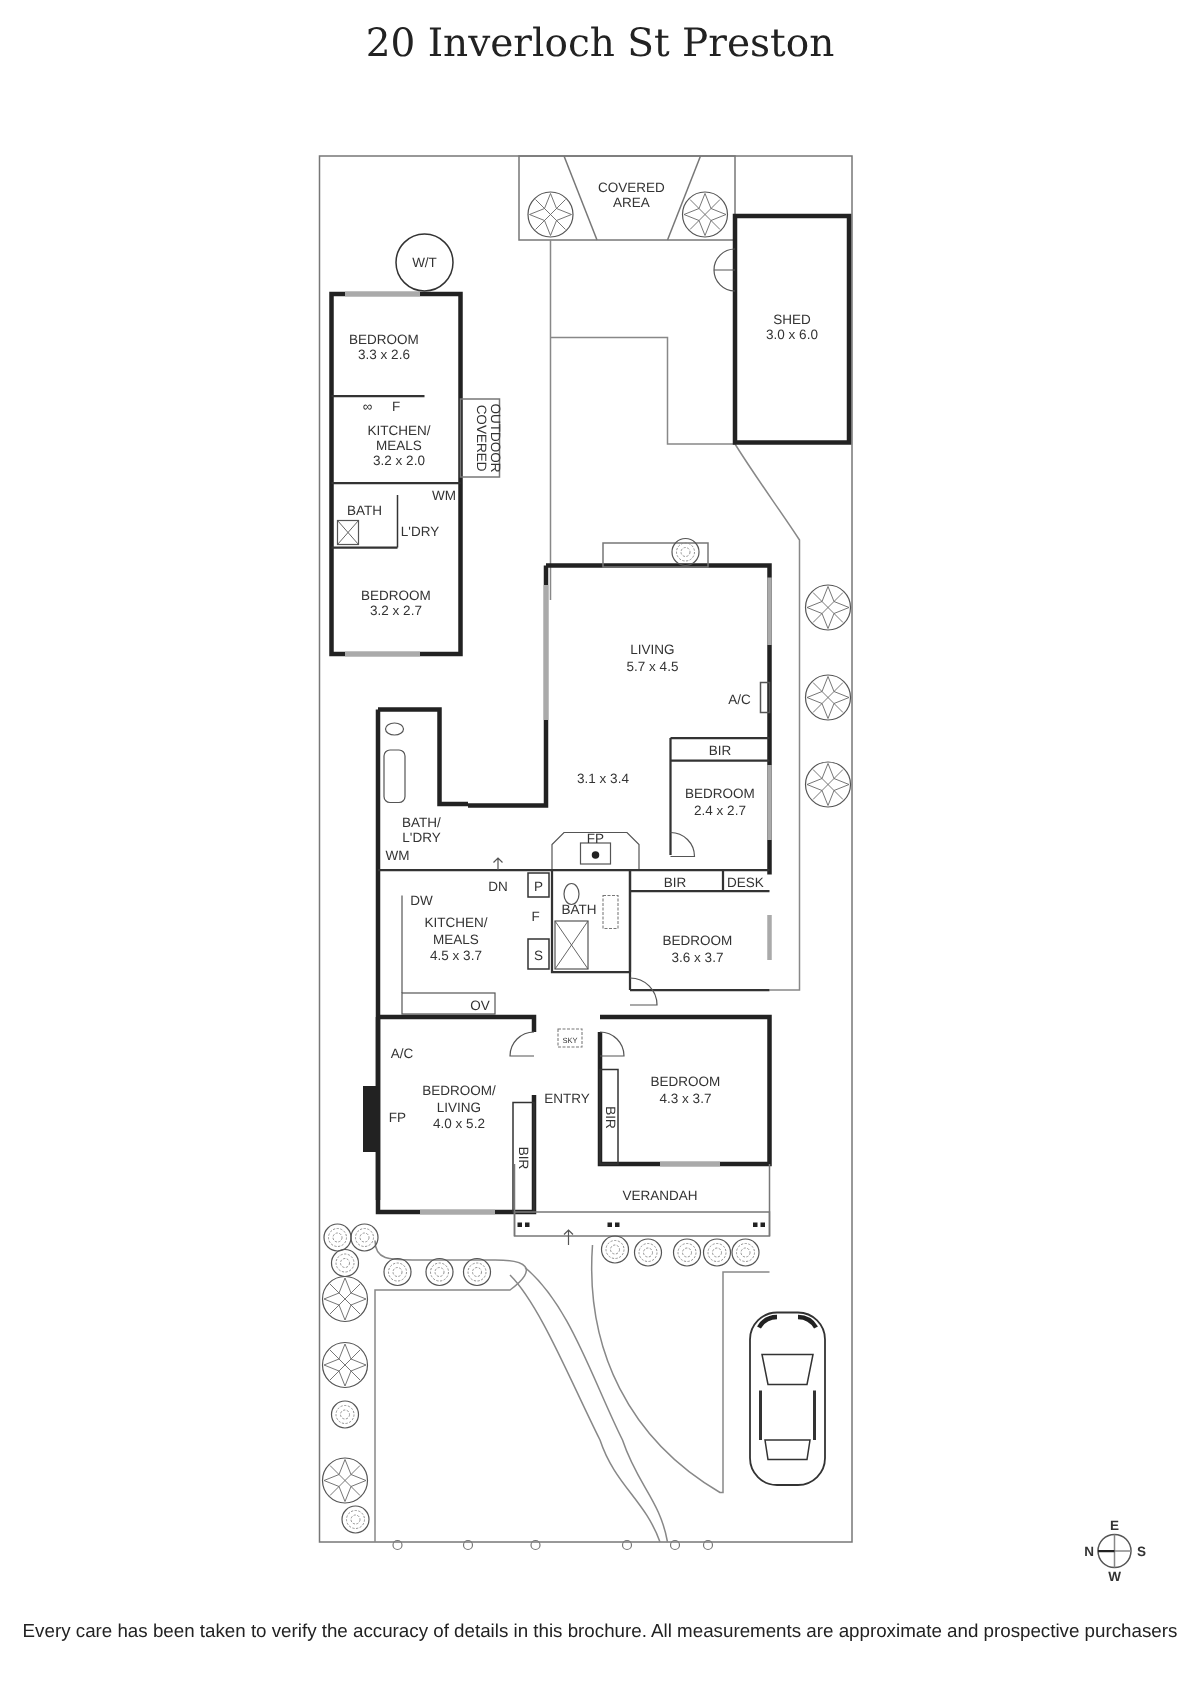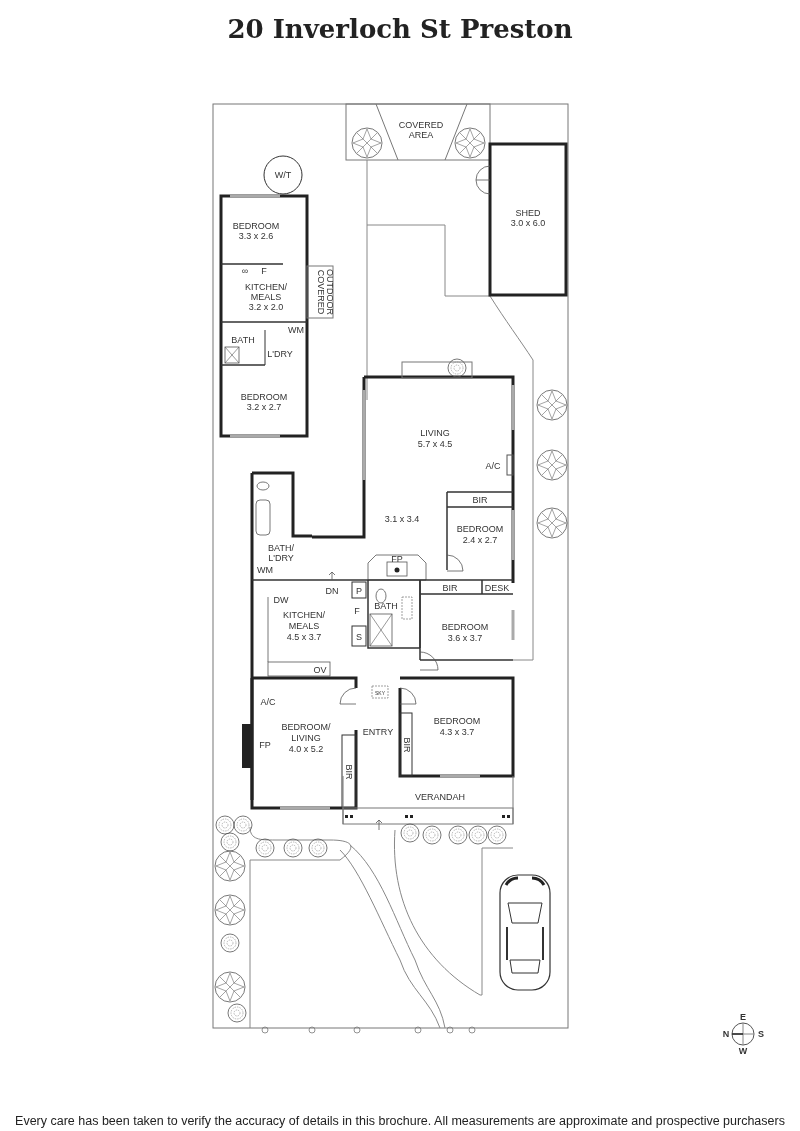--- a/index.html
+++ b/index.html
@@ -1,20 +1,20 @@
 <!DOCTYPE html>
 <html><head>
 <meta charset="utf-8">
 <style>
   html, body { margin:0; padding:0; background:#ffffff; }
   body { width:800px; height:1131px; position:relative; overflow:hidden; font-family:"Liberation Sans", sans-serif; }
-  .title { position:absolute; left:0; top:14px; width:800px; text-align:center; font-family:"DejaVu Serif", serif; font-size:26px; color:#222;font-weight:bold; }
+  .title { position:absolute; left:0; top:14px; width:800px; text-align:center; font-family:"DejaVu Serif", serif; font-size:26px; color:#222; }
   svg.plan { position:absolute; left:0; top:0; }
   .lbl { font-family:"Liberation Sans", sans-serif; font-size:9px; fill:#333; text-anchor:middle; }
-  .disclaimer { position:absolute; left:0; top:1078px; width:800px; text-align:center; font-family:"Liberation Sans", sans-serif; font-size:12.5px; color:#222; line-height:18px;margin-top:34px; }
+  .disclaimer { position:absolute; left:0; top:1078px; width:800px; text-align:center; font-family:"Liberation Sans", sans-serif; font-size:12.5px; color:#222; line-height:18px; }
 </style>
 </head>
 <body>
 
 <div class="title">20 Inverloch St Preston</div>
 
 <svg class="plan" width="800" height="1131" viewBox="0 0 800 1131">
   <defs>
     <g id="tree">
       <circle r="15" fill="none" stroke="#555" stroke-width="0.8"></circle>

